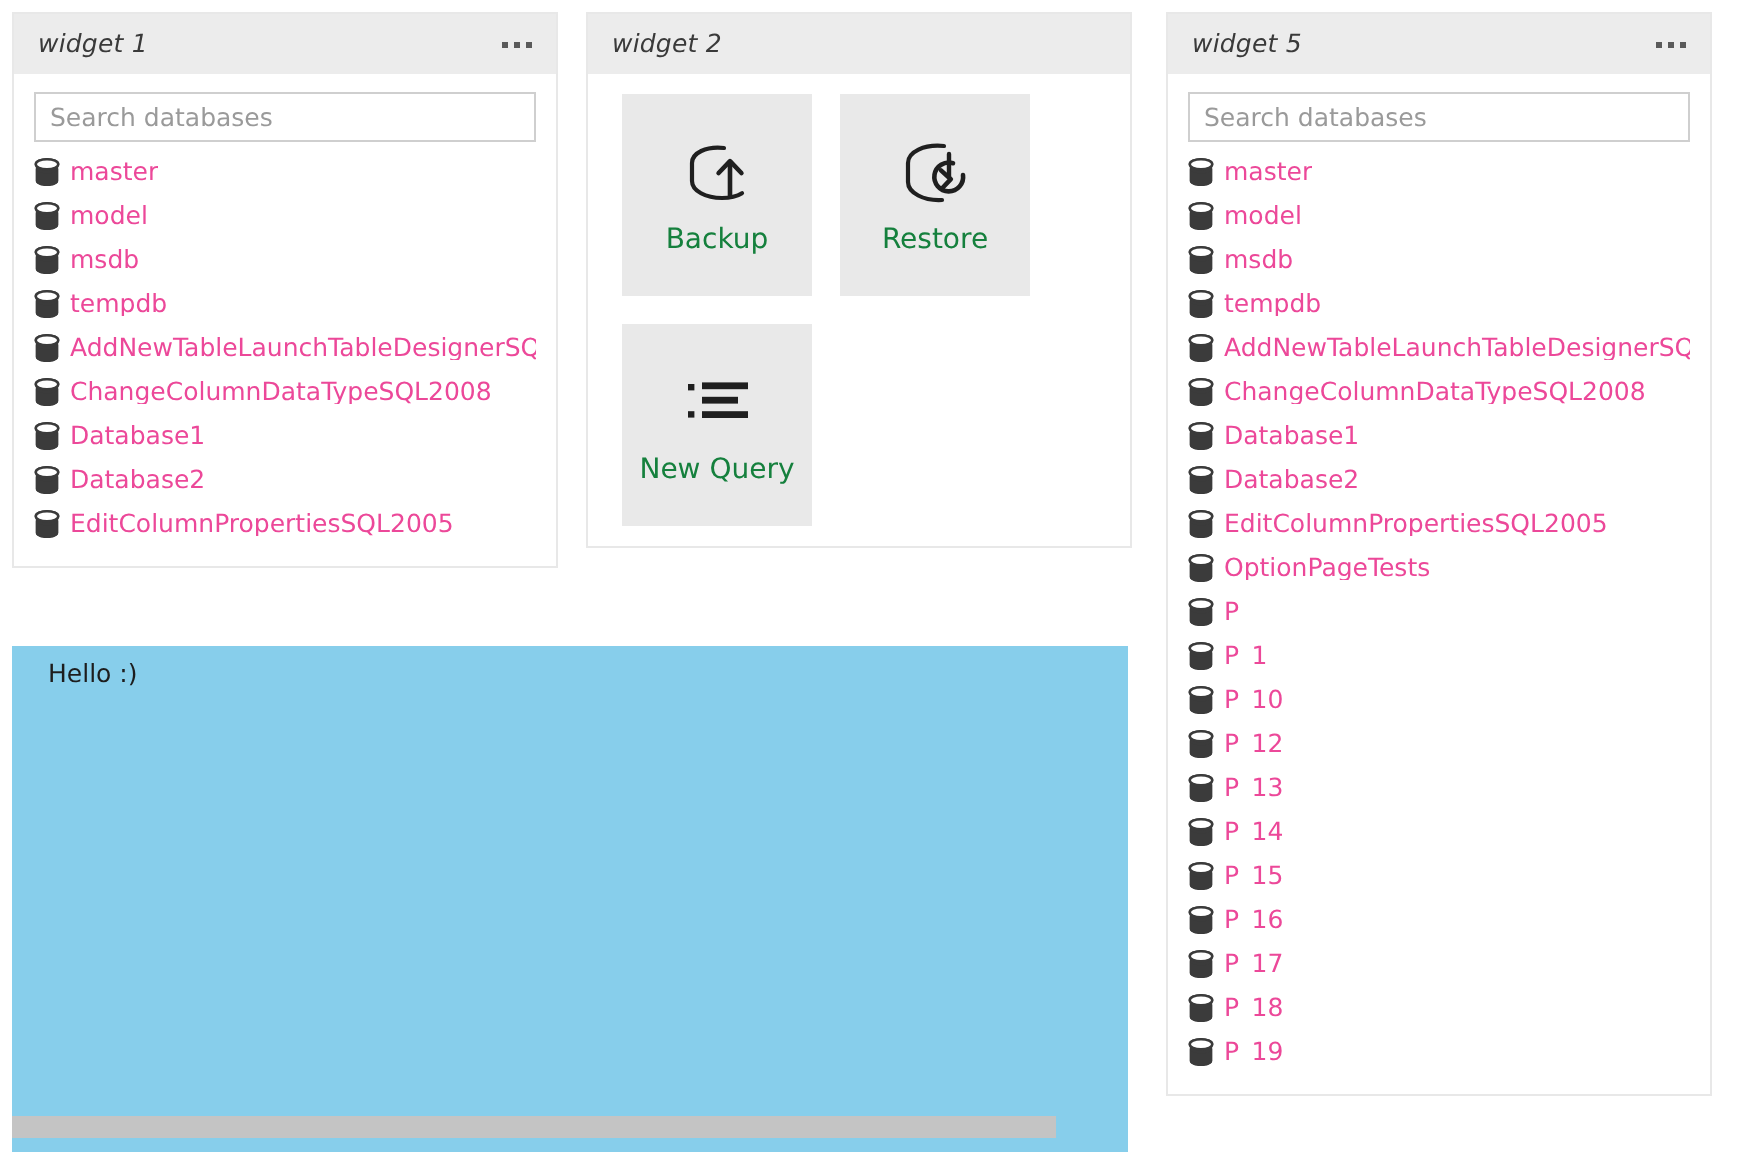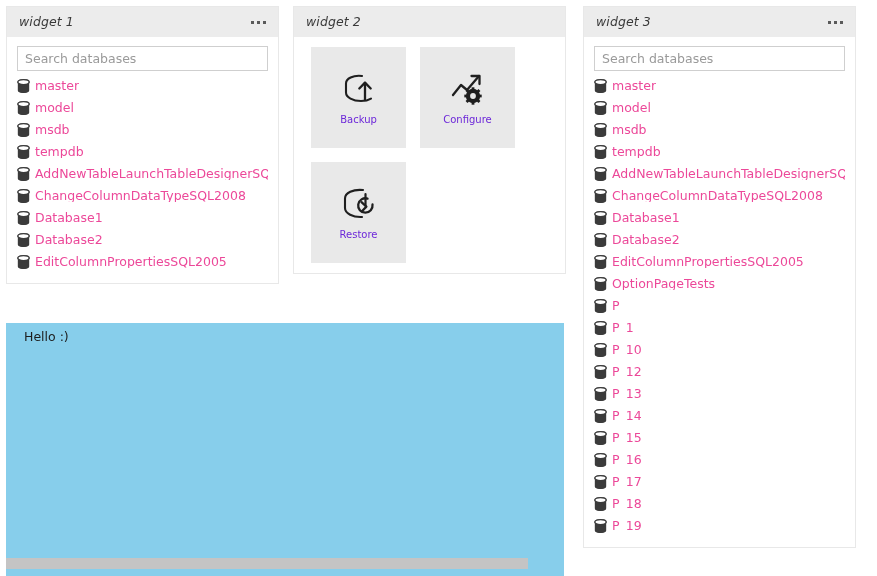--- a/index.html
+++ b/index.html
@@ -118,22 +118,22 @@
     align-items: center;
     justify-content: center;
     cursor: pointer;
   }
   .tile-icon {
     width: 36px; height: 36px;
     display: block;
     margin-bottom: 9px;
   }
   .tile-label {
-    font-size: 10px;
-    color: #6d28d9;
+    font-size: 14px;
+    color: #15803d;
     line-height: 1;
   }
 
   
   .blue-panel {
     position: absolute;
     background: #87ceeb;
     overflow: hidden;
     margin-top: 29px;
   }
@@ -261,53 +261,46 @@
           <div class="tile">
             <svg class="tile-icon" viewBox="0 0 36 36" xmlns="http://www.w3.org/2000/svg">
               <path d="M21 6 C12 5 5 8.5 5 13.5 L5 22.5 C5 27.5 12 31 20 31 C24 31 27.6 30.1 30 28.6" fill="none" stroke="#1f1f1f" stroke-width="2.1" stroke-linecap="round"></path>
               <path d="M24 13 L24 30" fill="none" stroke="#1f1f1f" stroke-width="2.3" stroke-linecap="round"></path>
               <path d="M18.3 18.5 L24 12.6 L29.7 18.5" fill="none" stroke="#1f1f1f" stroke-width="2.3" stroke-linecap="round" stroke-linejoin="round"></path>
             </svg>
             <span class="tile-label">Backup</span>
           </div>
           <div class="tile">
             <svg class="tile-icon" viewBox="0 0 36 36" xmlns="http://www.w3.org/2000/svg">
-              <path d="M3 25 L11 15 L17 20 L29 6" fill="none" stroke="#1f1f1f" stroke-width="2.3" stroke-linecap="round" stroke-linejoin="round"></path>
-              <path d="M21.5 6 L29.5 6 L29.5 14" fill="none" stroke="#1f1f1f" stroke-width="2.3" stroke-linecap="round" stroke-linejoin="round"></path>
-              <g fill="#1f1f1f">
-                <circle cx="23" cy="26" r="7.2"></circle>
-                <rect x="21.6" y="17.3" width="2.8" height="3.6"></rect>
-                <rect x="21.6" y="31.1" width="2.8" height="3.6"></rect>
-                <rect x="14.3" y="24.6" width="3.6" height="2.8"></rect>
-                <rect x="28.1" y="24.6" width="3.6" height="2.8"></rect>
-                <rect x="16.4" y="19.4" width="2.8" height="3.6" transform="rotate(-45 17.8 21.2)"></rect>
-                <rect x="26.8" y="29.0" width="2.8" height="3.6" transform="rotate(-45 28.2 30.8)"></rect>
-                <rect x="26.8" y="19.4" width="2.8" height="3.6" transform="rotate(45 28.2 21.2)"></rect>
-                <rect x="16.4" y="29.0" width="2.8" height="3.6" transform="rotate(45 17.8 30.8)"></rect>
-              </g>
-              <circle cx="23" cy="26" r="2.9" fill="#e9e9e9"></circle>
-            </svg>
-            <span class="tile-label">Configure</span>
-          </div>
-          <div class="tile">
-            <svg class="tile-icon" viewBox="0 0 36 36" xmlns="http://www.w3.org/2000/svg">
               <path d="M22 5 C12 4 4 8 4 13.5 L4 23 C4 28.5 12 32.5 21 32 " fill="none" stroke="#1f1f1f" stroke-width="2.1" stroke-linecap="round"></path>
               <path d="M24.5 9 L24.5 20.5" fill="none" stroke="#1f1f1f" stroke-width="2.2" stroke-linecap="round"></path>
               <path d="M31.5 19.5 A7.2 7.2 0 1 1 26.5 13.6" fill="none" stroke="#1f1f1f" stroke-width="2.3" stroke-linecap="round"></path>
               <path d="M20.5 17.2 L25.4 21.6 L21.2 26" fill="none" stroke="#1f1f1f" stroke-width="2.3" stroke-linecap="round" stroke-linejoin="round"></path>
             </svg>
             <span class="tile-label">Restore</span>
           </div>
+          <div class="tile">
+            <svg class="tile-icon" viewBox="0 0 36 36" xmlns="http://www.w3.org/2000/svg">
+              <g fill="#1f1f1f">
+                <rect x="3" y="9" width="3.2" height="3.2"></rect>
+                <rect x="3" y="22.6" width="3.2" height="3.2"></rect>
+                <rect x="10" y="8.2" width="23" height="3.4"></rect>
+                <rect x="10" y="15.4" width="18" height="3.4"></rect>
+                <rect x="10" y="22.6" width="23" height="3.4"></rect>
+              </g>
+            </svg>
+            <span class="tile-label">New Query</span>
+          </div>
         </div>
     </div>
   </div>
 
   <div class="widget" id="widget-3" style="left:583px; top:6px; width:273px; height:542px;">
     <div class="widget-header">
-      <span class="widget-title">widget 3</span>
+      <span class="widget-title">widget 5</span>
       <span class="dots-icon">
         <i></i>
           <i></i>
           <i></i>
       </span>
     </div>
     <div class="widget-body">
       <input class="search-input" type="text" placeholder="Search databases" style="">
       <ul class="db-list" id="w3-list">
           <li class="db-item">

